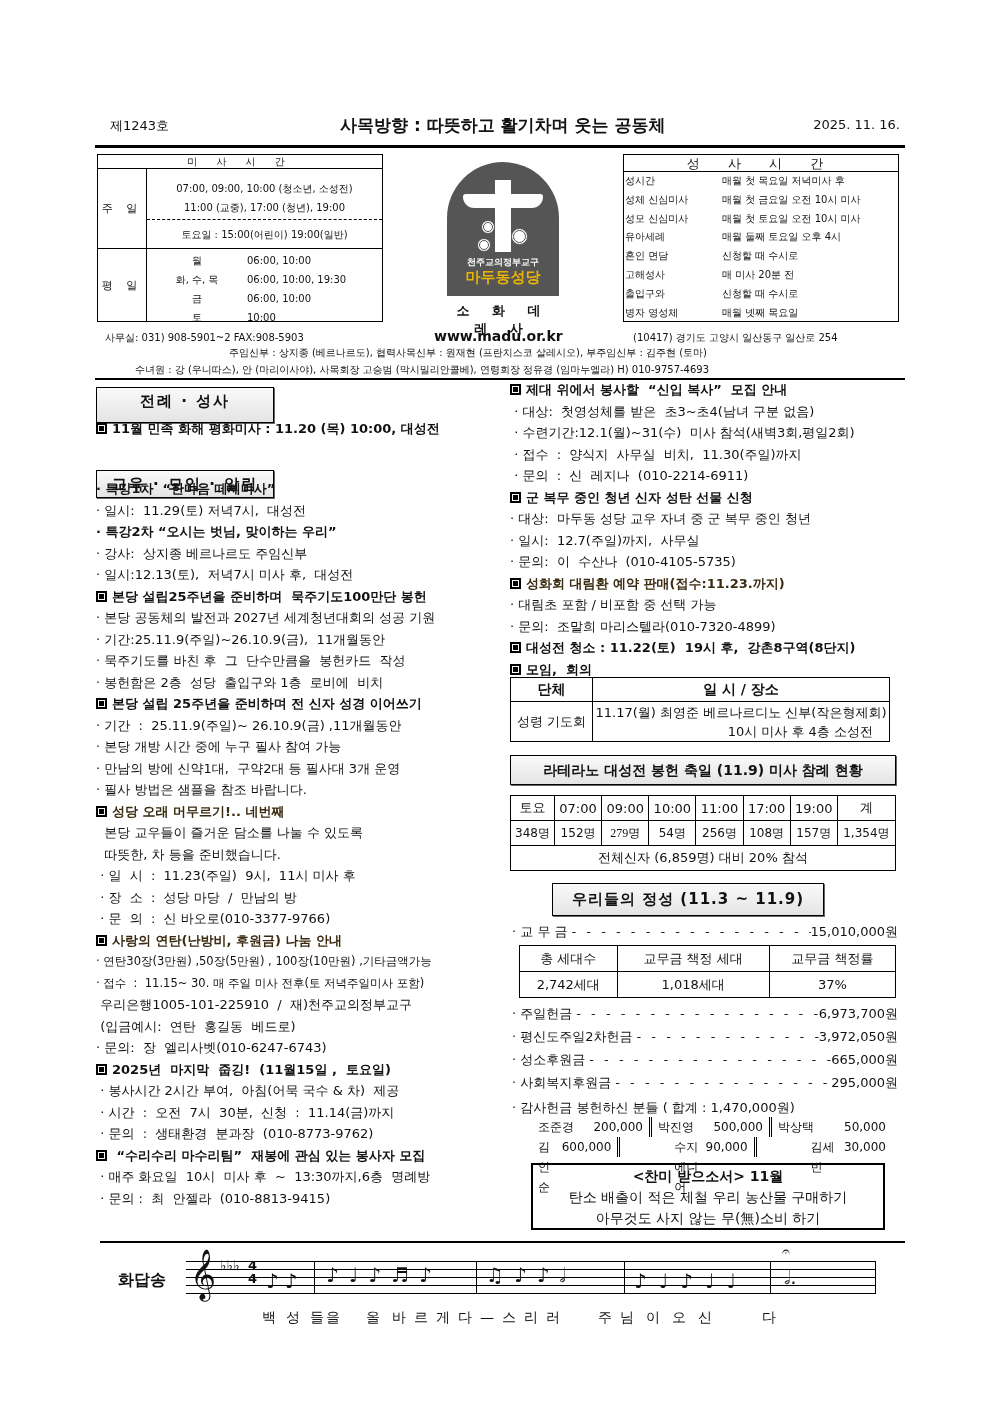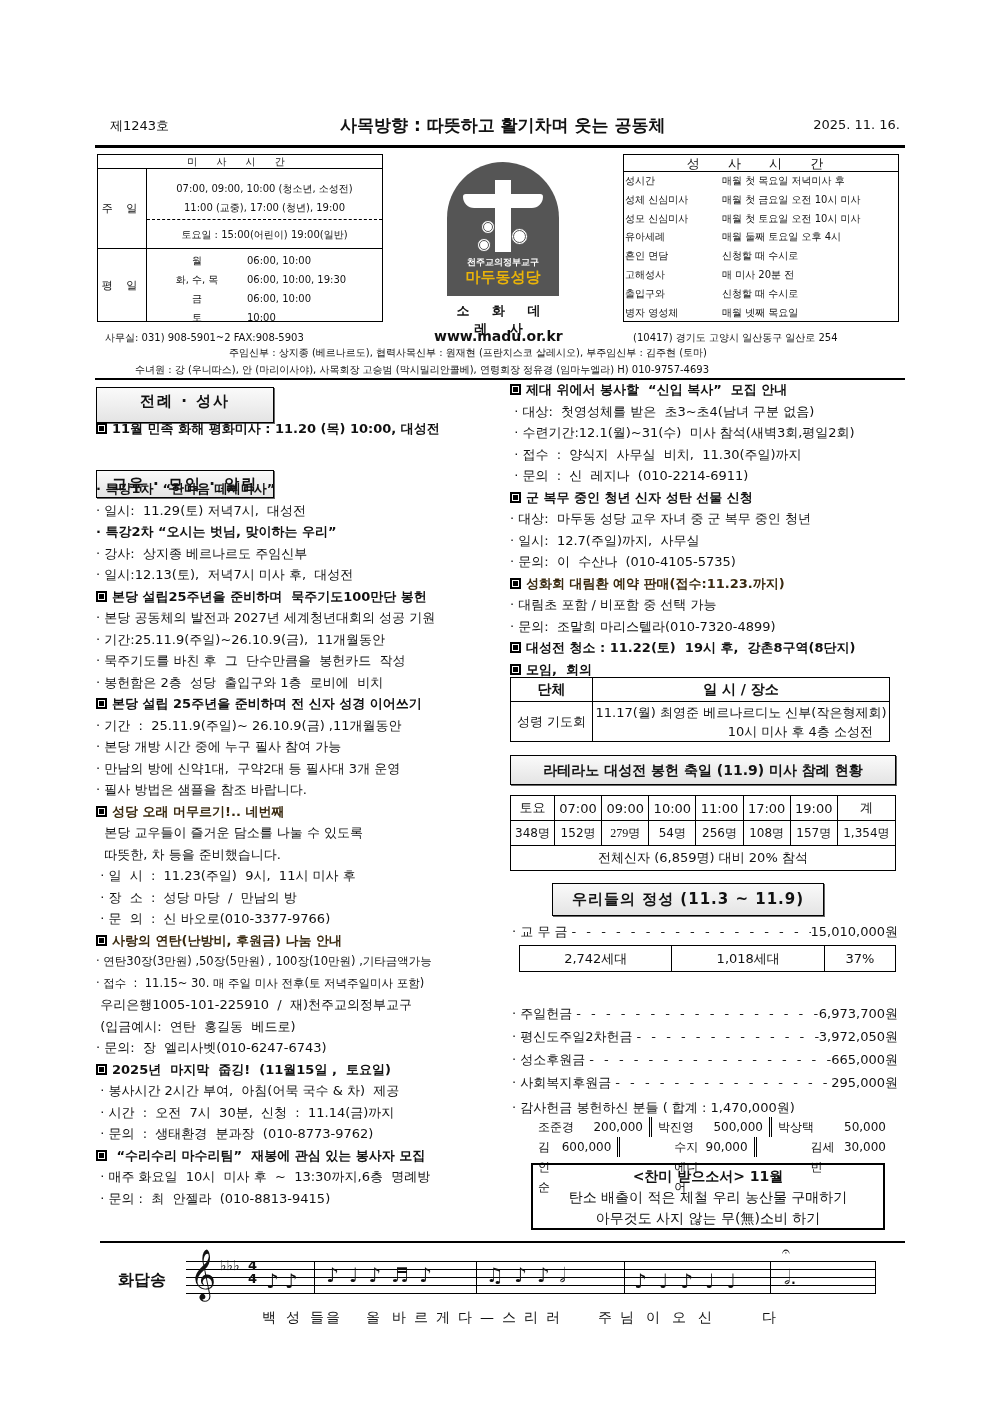--- a/index.html
+++ b/index.html
@@ -260,20 +260,25 @@
   </table>
 
 <div class="abs secbtn" style="left:552px;top:883px;width:272px;height:33px;line-height:31px;font-size:15px;letter-spacing:1px;">우리들의  정성  (11.3  ~  11.9)</div>
 <div class="abs dline" style="left:512px;top:920px;width:386px;">
   <span>· 교  무  금</span>
   <span class="dash">- - - - - - - - - - - - - - - - - - - - - - - - - - - -</span>
   <span>15,010,000원</span>
 </div>
 <table class="abs tbl" style="left:519px;top:945px;width:377px;">
   <tbody>
+      <tr style="height:26px;">
+    <td>총 세대수</td>
+    <td>교무금  책정  세대</td>
+    <td>교무금  책정률</td>
+  </tr>
   <tr style="height:26px;">
     <td>2,742세대</td>
     <td>1,018세대</td>
     <td>37%</td>
   </tr>
 </tbody>
   </table>
 <div class="abs" id="offer-items" style="left:512px;top:1002px;width:386px;">
     <div class="dline">
       <span>·  주일헌금</span>

